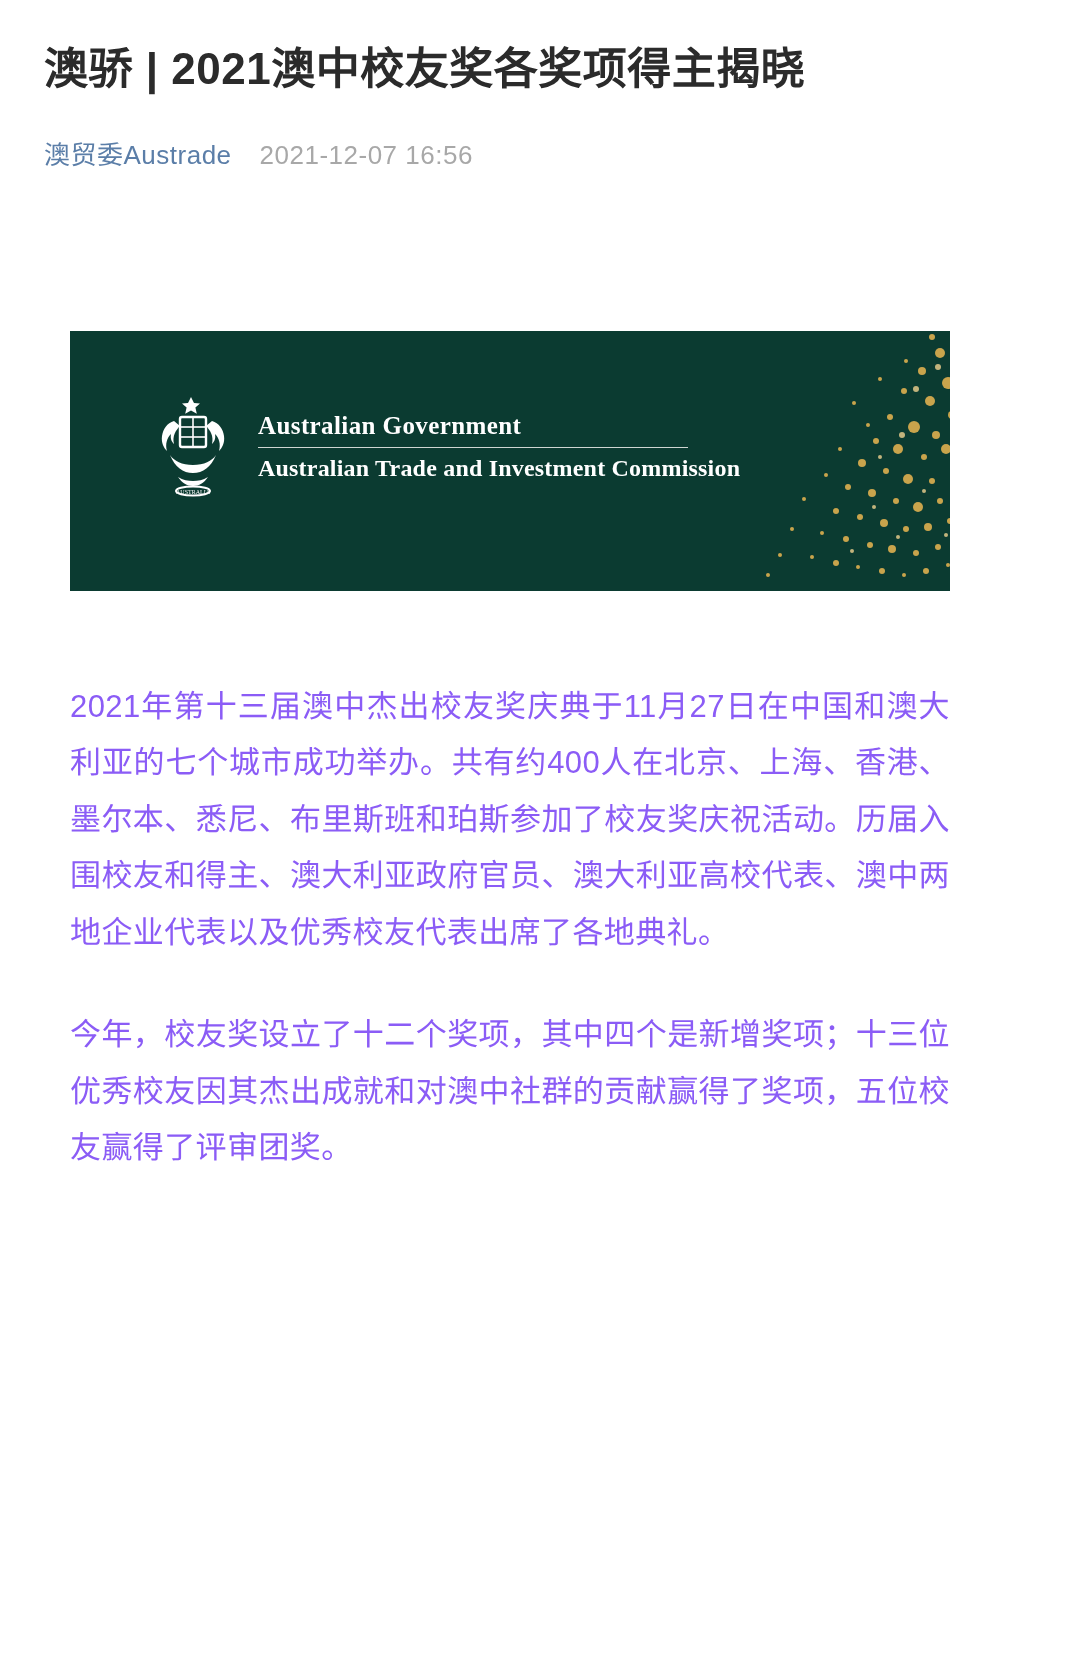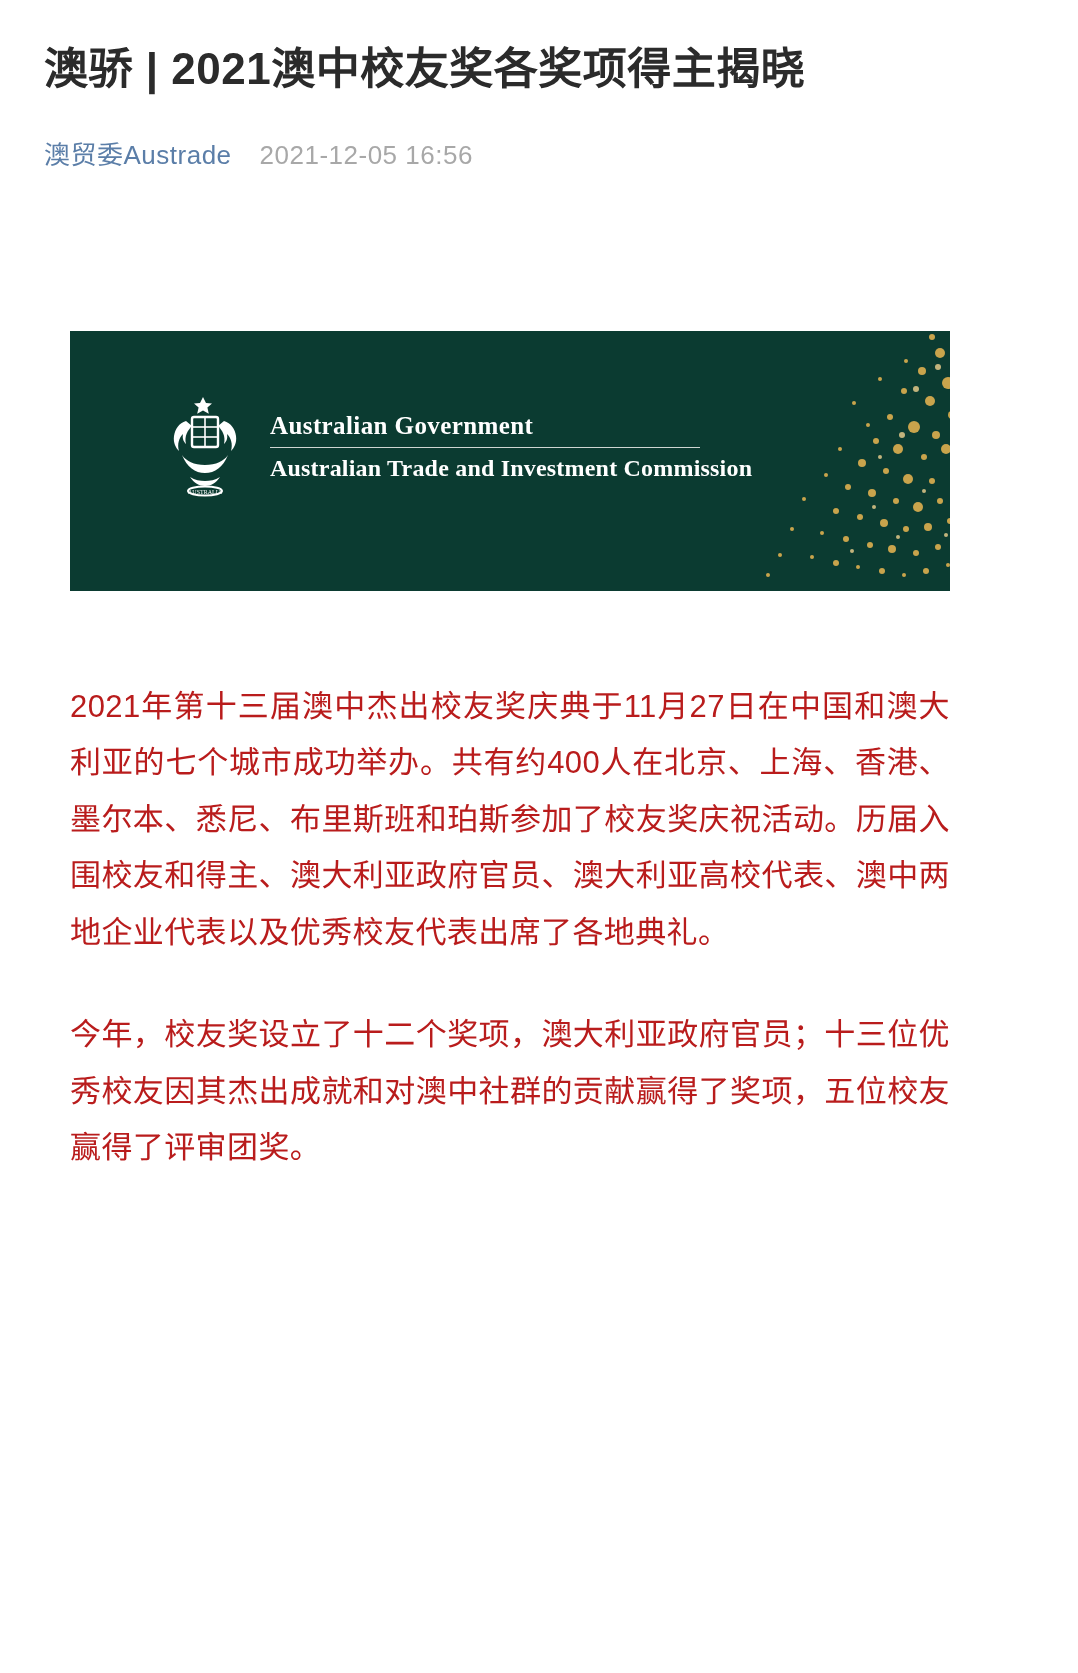--- a/index.html
+++ b/index.html
@@ -54,21 +54,21 @@
   }
   .banner {
     position: relative;
     width: 880px;
     height: 260px;
     background: #0b3b31;
     overflow: hidden;
   }
   .banner-inner {
     position: absolute;
-    left: 92px;
+    left: 80px;
     top: 64px;
     display: flex;
     align-items: center;
     gap: 22px;
   }
   .crest {
     width: 86px;
     height: 104px;
     position: relative;
     flex: none;
@@ -103,37 +103,37 @@
     height: 260px;
     pointer-events: none;
   }
   .body-copy {
     margin: 88px 26px 0 26px;
     width: 880px;
   }
   .para {
     font-size: 31px;
     line-height: 1.82;
-    color: #b91c1c;
+    color: #8b5cf6;
     letter-spacing: 0.4px;
     margin: 0 0 46px 0;
     text-align: justify;
     word-break: break-word;
   }
 </style>
 </head>
 <body>
 
 <div class="page">
 
   <h1 class="article-title">澳骄 | 2021澳中校友奖各奖项得主揭晓</h1>
 
   <div class="meta-row">
     <span class="meta-author">澳贸委Austrade</span>
-    <span class="meta-time">2021-12-05 16:56</span>
+    <span class="meta-time">2021-12-07 16:56</span>
   </div>
 
   <div class="banner-wrap">
     <div class="banner">
 
       <div class="banner-dots">
         <svg width="320" height="260" viewBox="0 0 320 260" aria-hidden="true">
           <g fill="#c9a44c">
             <circle cx="300" cy="22" r="5"></circle>
               <circle cx="282" cy="40" r="4"></circle>
@@ -227,16 +227,16 @@
           <div class="gov-rule"></div>
           <div class="gov-line2">Australian Trade and Investment Commission</div>
         </div>
       </div>
 
     </div>
   </div>
 
   <div class="body-copy">
     <p class="para">2021年第十三届澳中杰出校友奖庆典于11月27日在中国和澳大利亚的七个城市成功举办。共有约400人在北京、上海、香港、墨尔本、悉尼、布里斯班和珀斯参加了校友奖庆祝活动。历届入围校友和得主、澳大利亚政府官员、澳大利亚高校代表、澳中两地企业代表以及优秀校友代表出席了各地典礼。</p>
-    <p class="para">今年，校友奖设立了十二个奖项，澳大利亚政府官员；十三位优秀校友因其杰出成就和对澳中社群的贡献赢得了奖项，五位校友赢得了评审团奖。</p>
+    <p class="para">今年，校友奖设立了十二个奖项，其中四个是新增奖项；十三位优秀校友因其杰出成就和对澳中社群的贡献赢得了奖项，五位校友赢得了评审团奖。</p>
   </div>
 
 </div>
 
 </body></html>

